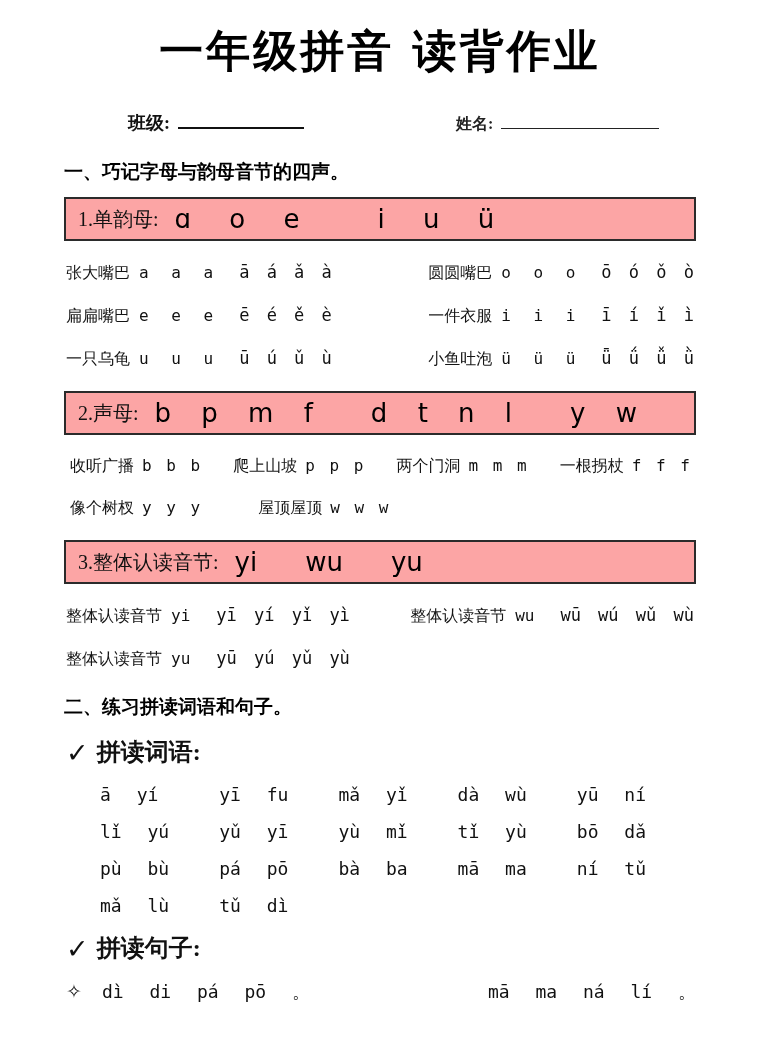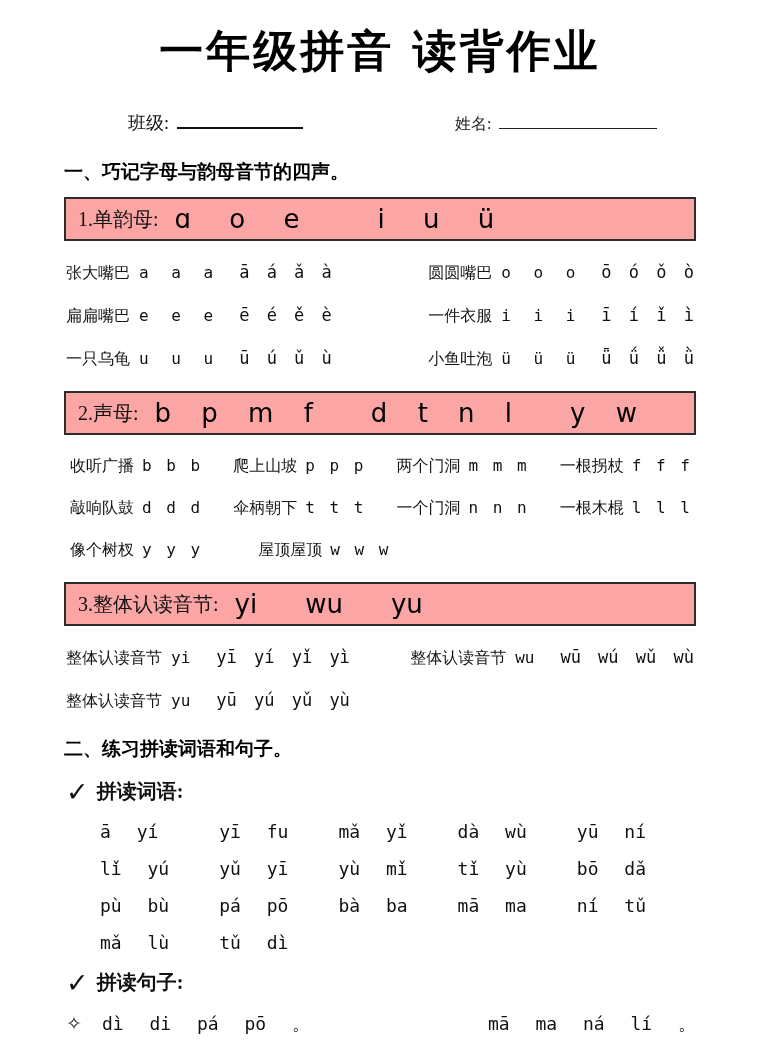--- a/index.html
+++ b/index.html
@@ -4,22 +4,22 @@
 <style>
   html,body{margin:0;padding:0;background:#fff;}
   body{width:760px;height:1044px;overflow:hidden;position:relative;
        font-family:"Liberation Serif",serif;color:#111;}
   .page{padding:0 64px;}
 
   .title{text-align:center;font-family:"DejaVu Sans",sans-serif;font-weight:900;
          font-size:44px;letter-spacing:3px;margin-top:22px;color:#000;}
 
   .fill-row{display:flex;align-items:flex-end;margin:30px 0 0 64px;}
-  .class-label{font-weight:400;font-size:18px;}
-  .name-label{font-weight:400;font-size:16px;color:#222;}
+  .class-label{font-weight:700;font-size:18px;}
+  .name-label{font-weight:700;font-size:16px;color:#222;}
   .blank{display:inline-block;height:16px;margin-left:8px;}
   .blank-class{width:126px;border-bottom:2.5px solid #111;}
   .blank-name{width:158px;border-bottom:1.5px solid #222;}
   .name-group{margin-left:152px;}
 
   .sec-heading{font-family:"DejaVu Sans",sans-serif;font-weight:700;font-size:19px;
                margin:24px 0 0;color:#000;}
 
   .box{border:2px solid #2b2b2b;margin-top:12px;padding:5px 12px;
        display:flex;align-items:center;background:#fca5a5;}
@@ -39,21 +39,21 @@
   .cn{font-size:16px;color:#151515;}
   .seq{font-family:"DejaVu Sans Mono",monospace;font-size:16px;margin-left:9px;
        word-spacing:13px;color:#111;}
   .tones{font-family:"DejaVu Sans Mono",monospace;font-size:17px;margin-left:26px;
          word-spacing:7px;color:#111;}
   .cols4 .seq{word-spacing:5px;margin-left:8px;}
 
   .check-row{display:flex;align-items:center;margin:16px 0 4px 2px;}
   .check{font-family:"DejaVu Sans",sans-serif;font-weight:900;font-size:27px;
          margin-right:8px;line-height:1;}
-  .check-label{font-size:20px;font-weight:600;}
+  .check-label{font-size:24px;font-weight:600;}
 
   .word-grid{display:grid;grid-template-columns:repeat(5,1fr);margin:16px 0 16px 36px;
              font-family:"DejaVu Sans Mono",monospace;font-size:18px;word-spacing:15px;}
   .word-cell{white-space:nowrap;}
 
   .srow{display:flex;align-items:baseline;margin:16px 0 16px 2px;
         font-family:"DejaVu Sans Mono",monospace;font-size:18px;word-spacing:15px;
         position:relative;}
   .bullet{font-family:"DejaVu Sans",sans-serif;font-size:19px;margin-right:12px;
           word-spacing:normal;}
@@ -146,38 +146,20 @@
     <span class="pcell">
       <span class="cn">两个门洞</span>
       <span class="seq">m m m</span>
     </span>
     <span class="pcell">
       <span class="cn">一根拐杖</span>
       <span class="seq">f f f</span>
     </span>
   </div>
 
-  <div class="prow cols4">
-    <span class="pcell">
-      <span class="cn">敲响队鼓</span>
-      <span class="seq">d d d</span>
-    </span>
-    <span class="pcell">
-      <span class="cn">伞柄朝下</span>
-      <span class="seq">t t t</span>
-    </span>
-    <span class="pcell">
-      <span class="cn">一个门洞</span>
-      <span class="seq">n n n</span>
-    </span>
-    <span class="pcell">
-      <span class="cn">一根木棍</span>
-      <span class="seq">l l l</span>
-    </span>
-  </div>
 
   <div class="prow cols4 left-row">
     <span class="pcell">
       <span class="cn">像个树杈</span>
       <span class="seq">y y y</span>
     </span>
     <span class="pcell">
       <span class="cn">屋顶屋顶</span>
       <span class="seq">w w w</span>
     </span>

